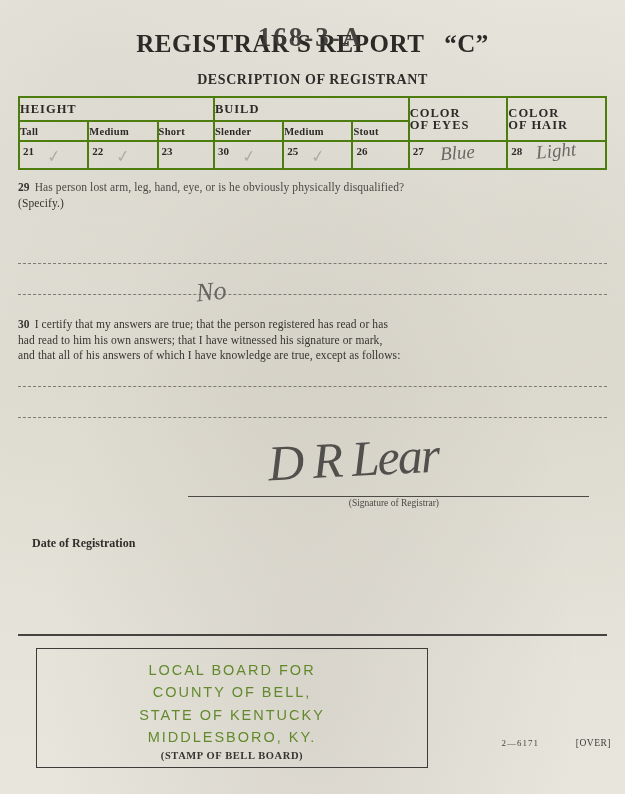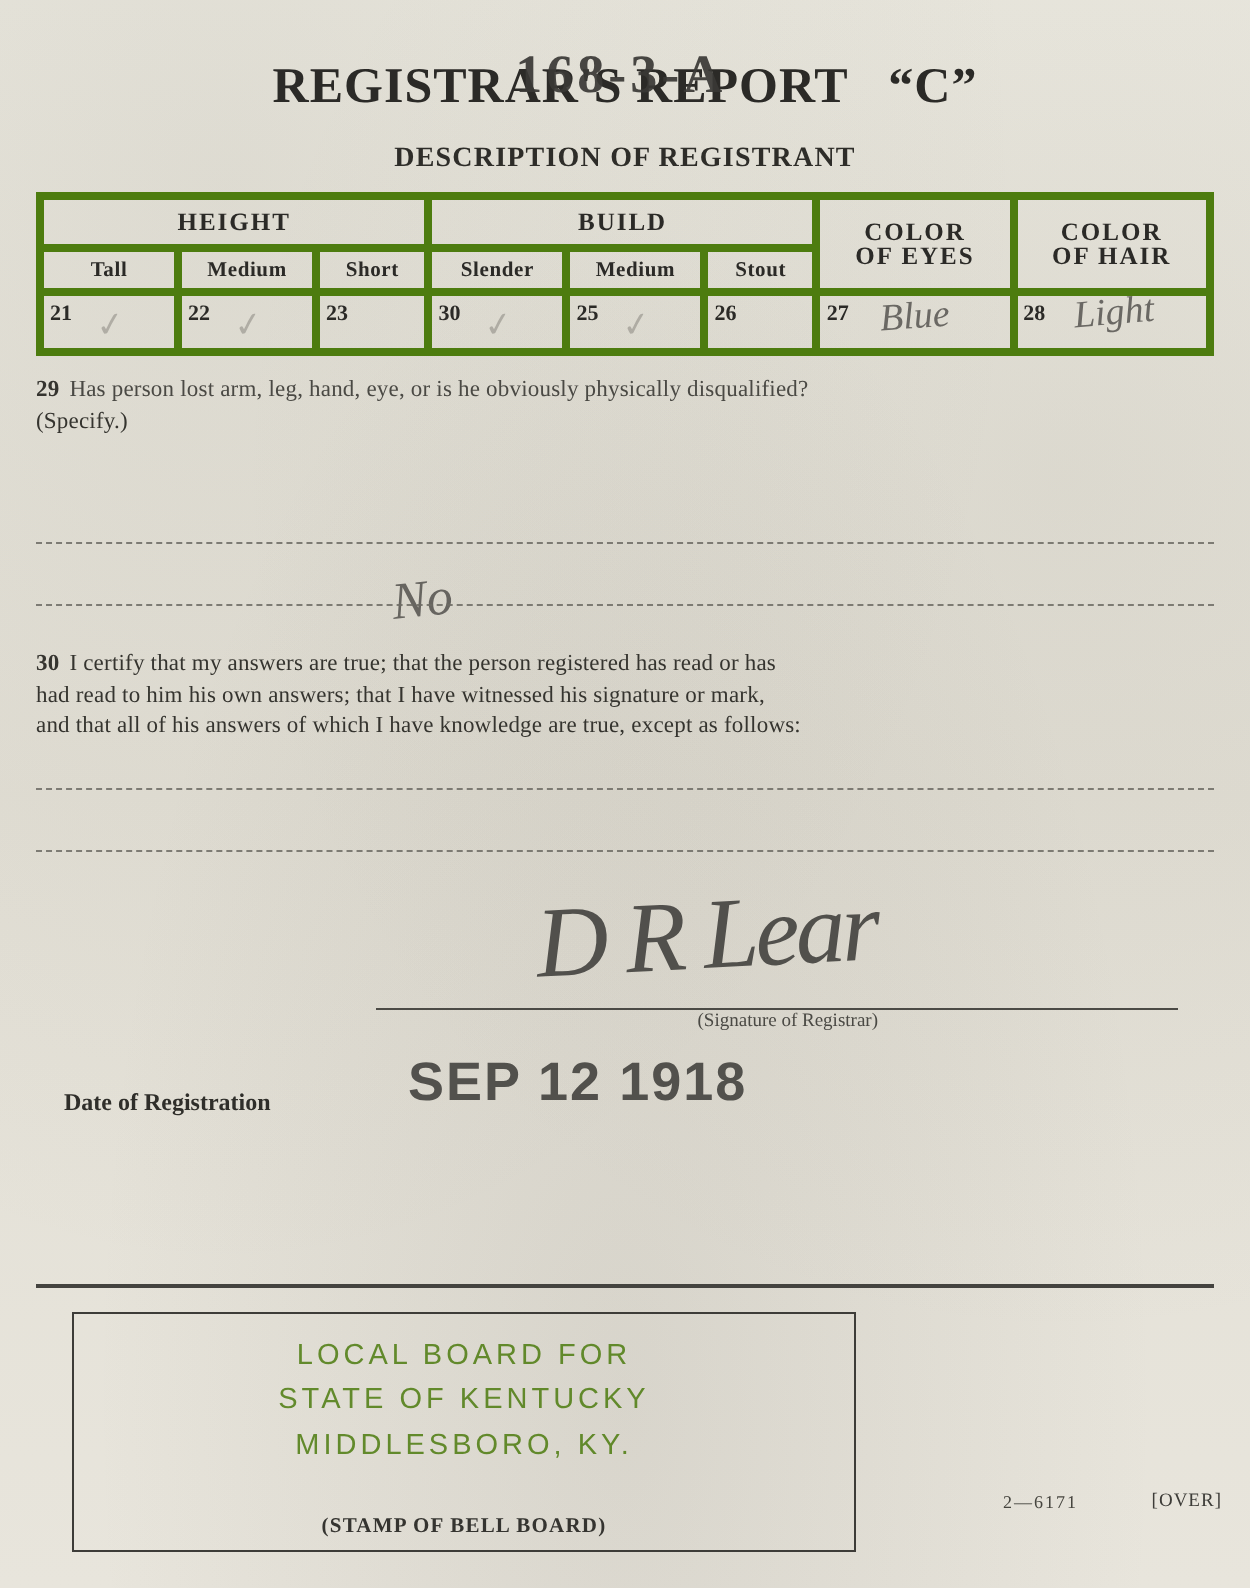--- a/index.html
+++ b/index.html
@@ -50,23 +50,23 @@
     margin-top:4px;margin-bottom:8px;
   }
 
   
   table.reg{
     width:100%;
     border-collapse:collapse;
     table-layout:fixed;
   }
   table.reg td,table.reg th{
-    border:4px solid #4d7c0f;
+    border:2px solid #4d7c0f;
     padding:0;
-    text-align:center;
+    text-align:left;
     vertical-align:middle;
     color:#2b2a27;
   }
   .hdr{
     font-size:12.5px;font-weight:bold;letter-spacing:1px;
     height:22px;
   }
   .hdr2{
     font-size:10.5px;font-weight:bold;letter-spacing:.3px;
     height:18px;
@@ -320,28 +320,28 @@
     <div class="rule" style="margin-top:30px;"></div>
 
     <div class="sigblock">
       <div class="signature">D R Lear</div>
       <div class="sigline"></div>
       <div class="siglabel">(Signature of Registrar)</div>
     </div>
 
     <div class="dateline">
       <div class="datelabel">Date of Registration</div>
-      <div class="datestamp">SEP 12 1918</div>
     </div>
 
     <div class="botrule"></div>
 
     <div class="stampbox">
       <div class="stamptext">
         <div>LOCAL BOARD FOR</div>
+        <div>COUNTY OF BELL,</div>
         <div>STATE OF KENTUCKY</div>
         <div>MIDDLESBORO, KY.</div>
       </div>
       <div class="stampcaption">(STAMP OF BELL BOARD)</div>
     </div>
 
 
     <div class="formno">2—6171</div>
     <div class="over">[OVER]</div>
 

